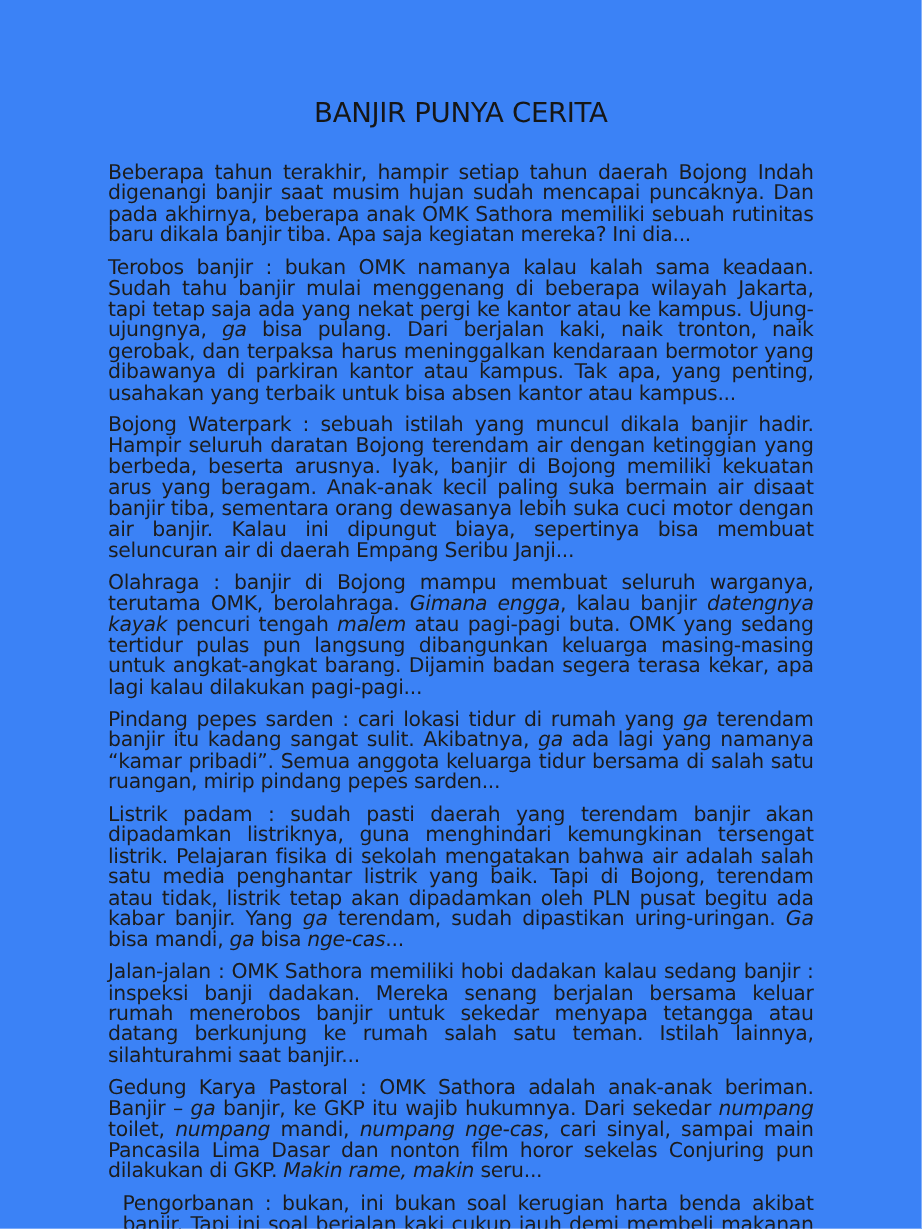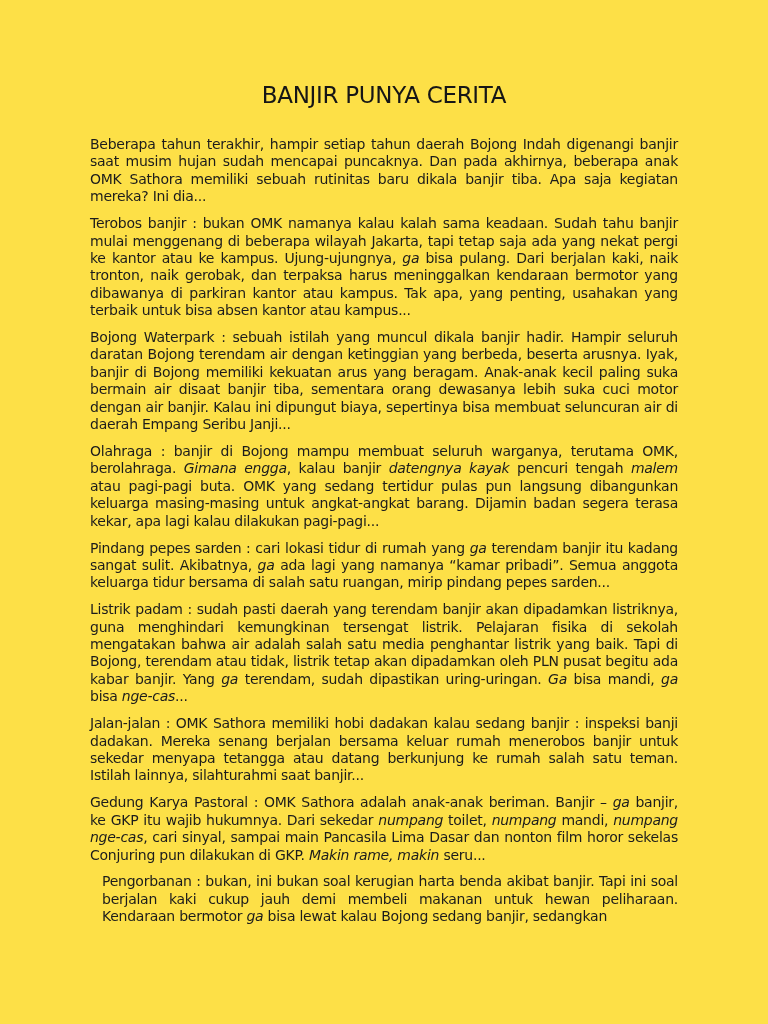--- a/index.html
+++ b/index.html
@@ -12,33 +12,33 @@
     height: 1024px;
     overflow: hidden;
     font-family: "DejaVu Sans", "Liberation Sans", sans-serif;
     color: #1c1c1c;
   }
   .page {
     box-sizing: border-box;
     width: 768px;
     height: 1024px;
     padding: 82px 90px 0 90px;
-    background: #fde047;
+    background: #3b82f6;
   }
   .doc-title {
     font-size: 23px;
     font-weight: 400;
     letter-spacing: -0.3px;
     text-align: center;
     margin: 0 0 28px 0;
     color: #161616;
     white-space: nowrap;
   }
   .doc-body p {
-    font-size: 14px;
+    font-size: 17px;
     line-height: 17.4px;
     letter-spacing: -0.25px;
     text-align: justify;
     margin: 0 0 9.5px 0;
   }
   .doc-body p:last-child {
     margin-bottom: 0;
     margin-left: 12px;
   }
   .doc-body em {

